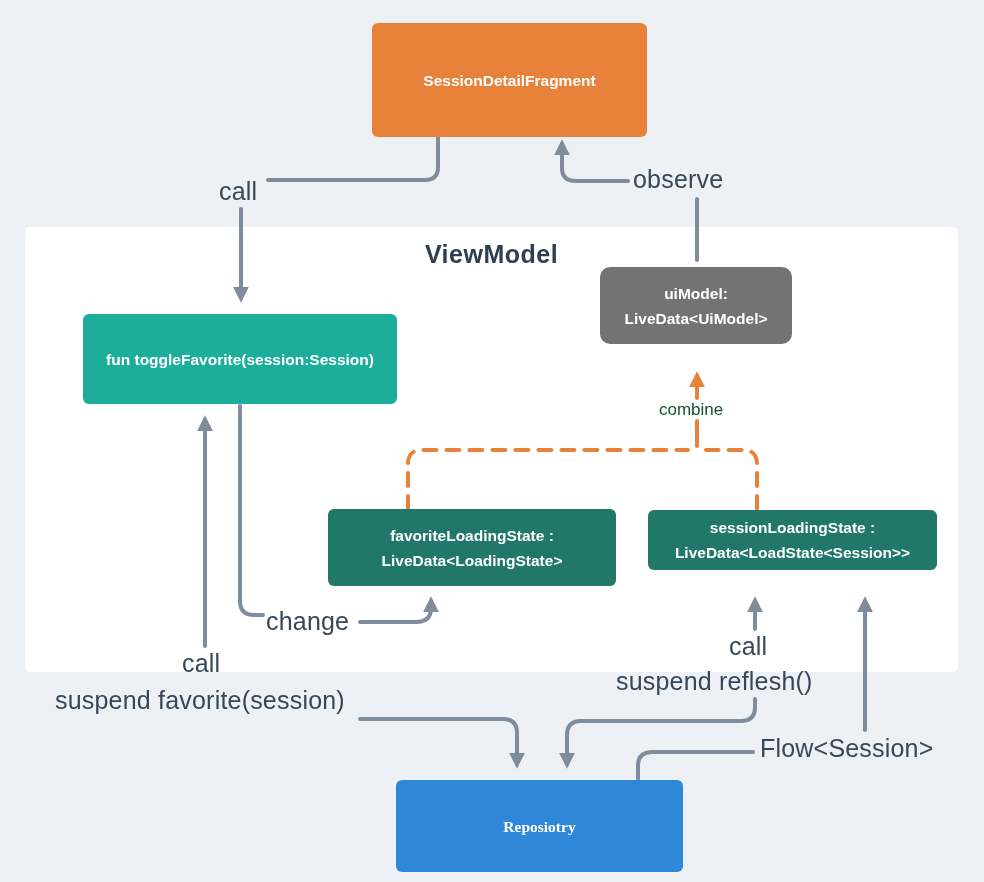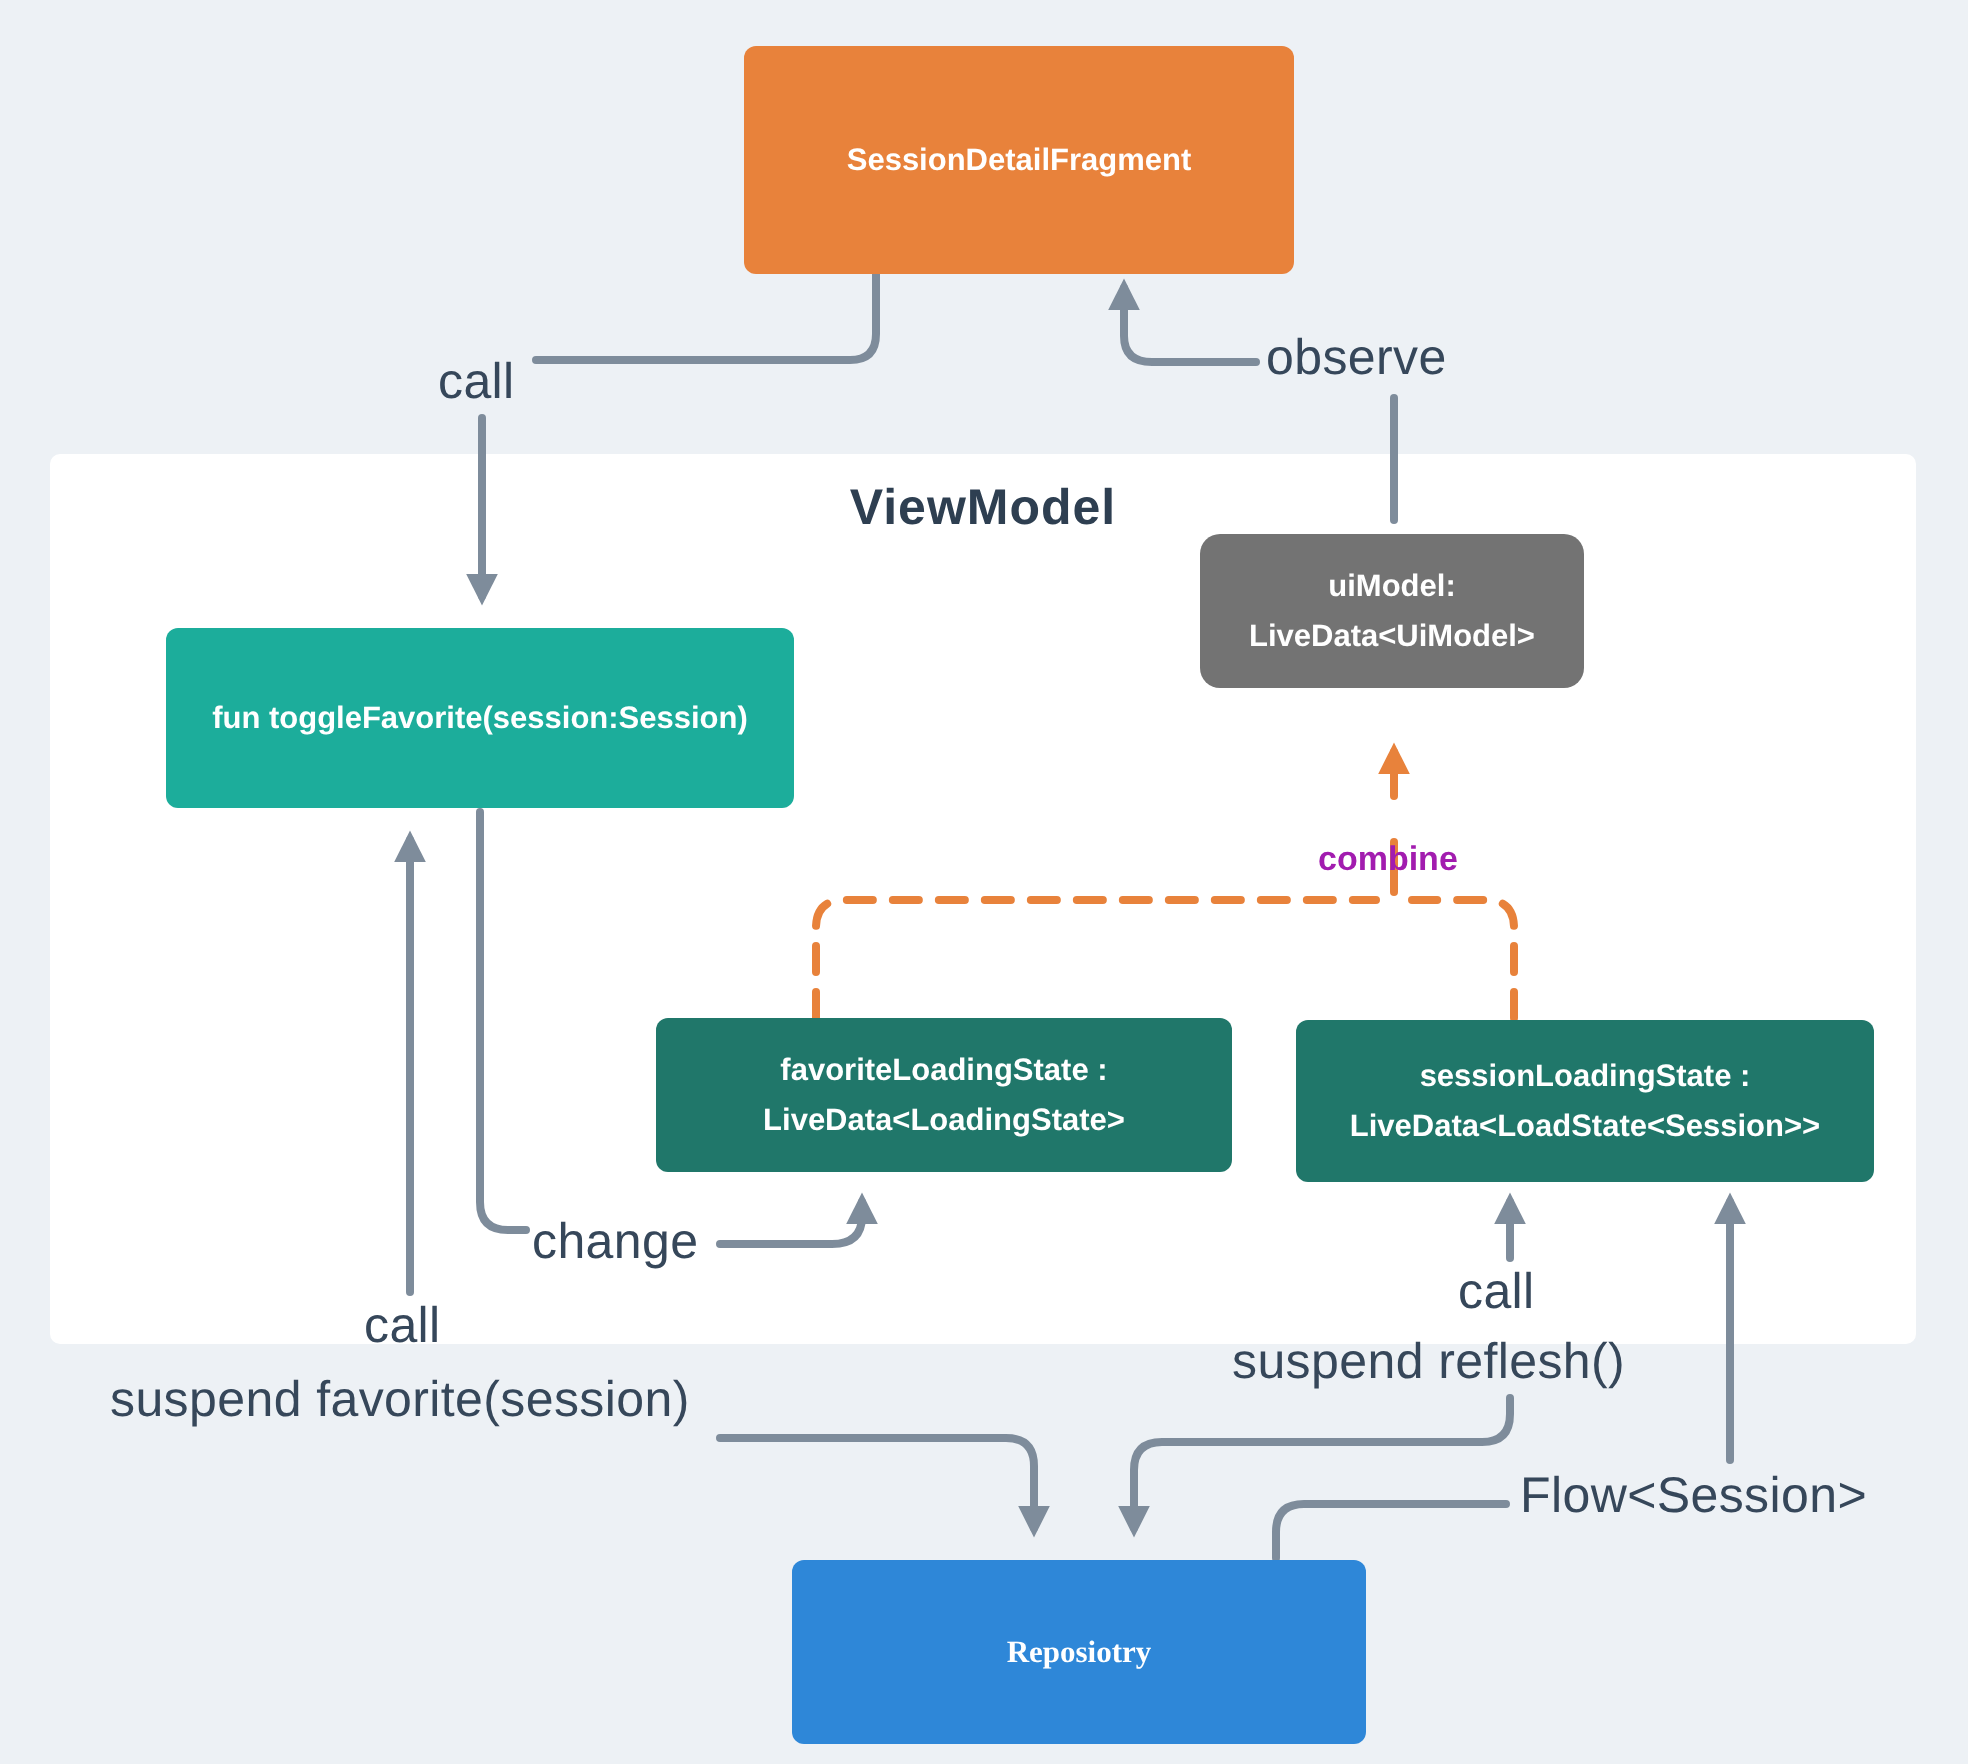--- a/index.html
+++ b/index.html
@@ -22,37 +22,37 @@
   }
   .node{
     position:absolute;border-radius:6px;color:#FFFFFF;
     display:flex;flex-direction:column;align-items:center;justify-content:center;
     font-weight:bold;font-size:15.5px;text-align:center;line-height:25px;
   }
   .node-fragment{left:372px;top:23px;width:275px;height:114px;background:#E8823B;}
   .node-toggle{left:83px;top:314px;width:314px;height:90px;background:#1CAD9B;}
   .node-uimodel{left:600px;top:267px;width:192px;height:77px;background:#737373;border-radius:10px;}
   .node-favloading{left:328px;top:509px;width:288px;height:77px;background:#20776A;}
-  .node-sessloading{left:648px;top:510px;width:289px;height:81px;background:#20776A;}
+  .node-sessloading{left:648px;top:510px;width:289px;height:60px;background:#20776A;}
   .node-repo{left:396px;top:780px;width:287px;height:92px;background:#2E87D8;font-family:Liberation Serif, serif;}
   .lbl{
     position:absolute;color:#36475A;font-size:25px;font-weight:500;
     white-space:nowrap;letter-spacing:0.2px;
   }
   .lbl-call-top{left:219px;top:177px;}
   .lbl-observe{left:633px;top:165px;}
   .lbl-change{left:266px;top:607px;}
   .lbl-call-left{left:182px;top:649px;}
   .lbl-suspend-favorite{left:55px;top:686px;}
   .lbl-call-right{left:729px;top:632px;}
   .lbl-suspend-reflesh{left:616px;top:667px;}
   .lbl-flow-session{left:760px;top:734px;}
   .lbl-combine{
     position:absolute;left:659px;top:400px;
-    color:#a21caf;font-size:17px;font-weight:bold;white-space:nowrap;margin-top:20px;
+    color:#14532d;font-size:17px;font-weight:normal;white-space:nowrap;
   }
   svg.wires{position:absolute;inset:0;pointer-events:none;}
 </style>
 </head>
 <body>
 
 <div class="canvas">
 
   <div class="vm-container"></div>
   <div class="vm-title">ViewModel</div>

